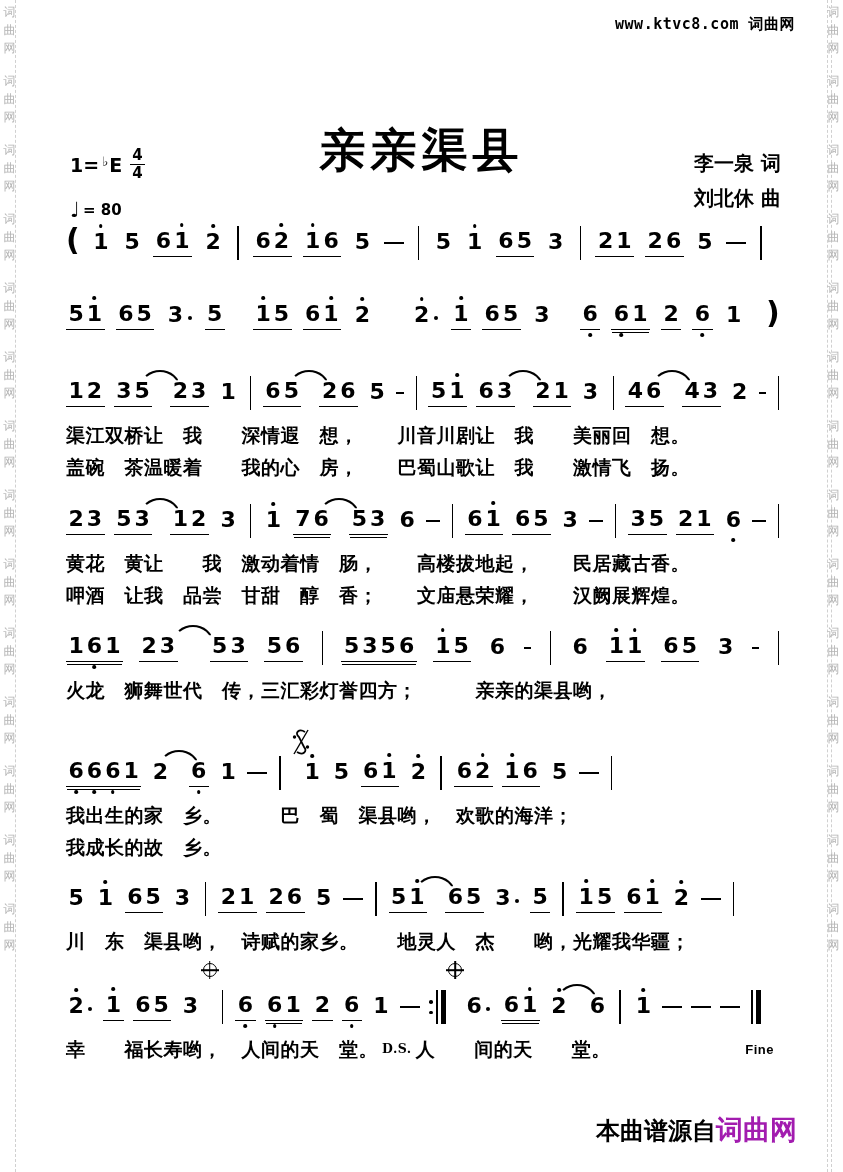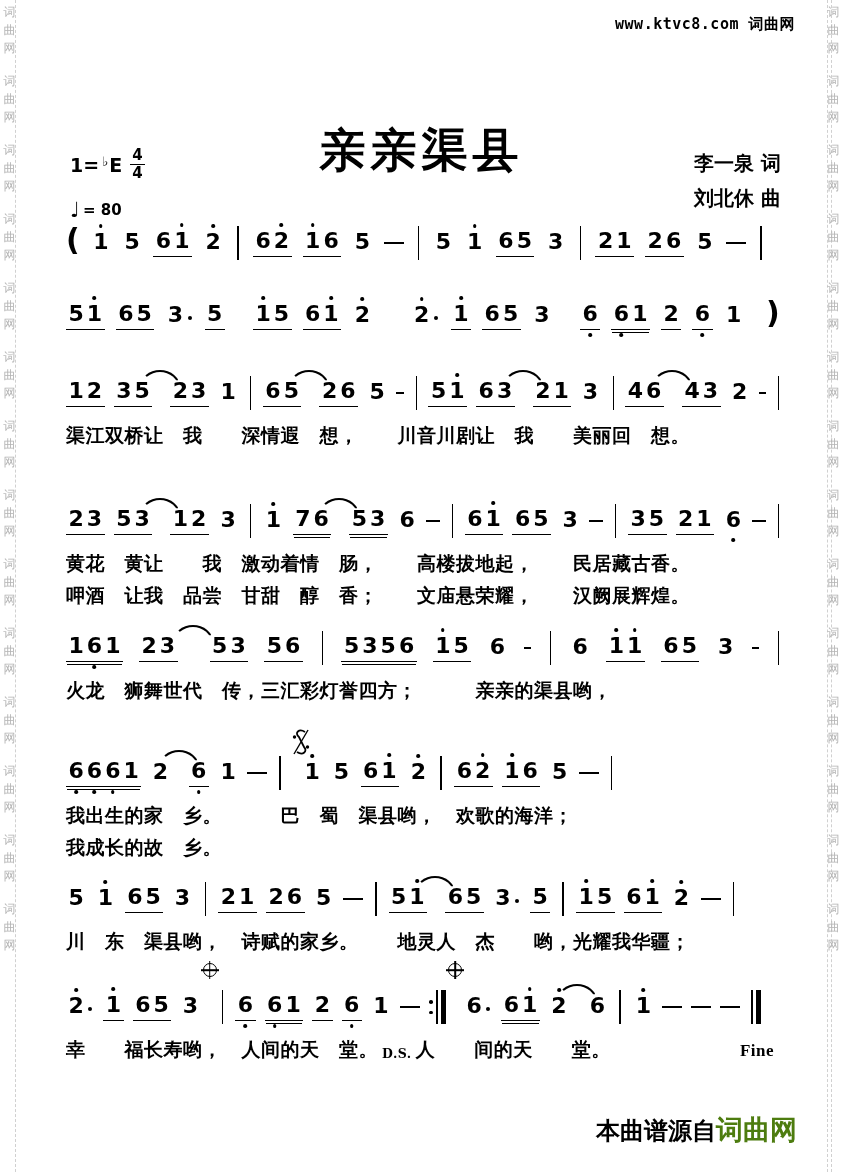--- a/index.html
+++ b/index.html
@@ -58,22 +58,22 @@
   .coda b::after{content:"";position:absolute;top:50%;left:-3px;right:-3px;height:1.6px;background:#000;transform:translateY(-50%);}
   .endbar{display:flex;gap:3px;margin-left:2px;}
   .endbar .t1{width:1.7px;height:34px;background:#000;}
   .endbar .t2{width:4.5px;height:34px;background:#000;}
   .rep{display:flex;align-items:center;gap:3.5px;}
   .rep .dots{display:flex;flex-direction:column;gap:7px;}
   .rep .dots b{width:3.6px;height:3.6px;border-radius:50%;background:#000;display:block;}
   .lyr{font-family:"DejaVu Serif",serif;font-weight:bold;font-size:19px;white-space:pre;
        margin-top:7px;letter-spacing:.5px;line-height:1.32;}
   .lyr .ds{font-size:12.5px;font-weight:bold;margin:0 4px;}
-  .lyr.rich{display:flex;align-items:flex-end;}
-  .fine{margin-left:auto;margin-right:8px;font-size:17px;font-weight:bold;font-family:Liberation Serif, serif;}
+  .lyr.rich{display:flex;align-items:center;}
+  .fine{margin-left:auto;margin-right:8px;font-size:13px;font-weight:bold;font-family:Liberation Sans, sans-serif;}
 </style>
 </head>
 <body>
 
 <div id="page">
   <div class="wm wm-left" id="wm-left">
       <div class="grp-wm">
         <span>词</span>
         <span>曲</span>
         <span>网</span>
@@ -439,20 +439,21 @@
             <span class="note">4</span>
             <span class="note">3</span>
           </span>
           <span class="grp">
             <span class="note">2</span>
           </span>
           <span class="dash"></span>
           <span class="bar"></span>
         </div>
         <div class="lyr">渠江双桥让　我　　深情遐　想，　　川音川剧让　我　　美丽回　想。</div>
+        <div class="lyr">盖碗　茶温暖着　　我的心　房，　　巴蜀山歌让　我　　激情飞　扬。</div>
       </div>
       <div class="system s4" style="top: 498px;">
         <div class="notes">
           <span class="grp u1">
             <span class="note">2</span>
             <span class="note">3</span>
           </span>
           <span class="grp u1">
             <span class="note">5</span>
             <span class="note">3</span>
@@ -775,15 +776,15 @@
             <i class="t1"></i>
             <i class="t2"></i>
           </span>
         </div>
         <div class="lyr rich"><span>幸　　福长寿哟，　人间的天　堂。</span><span class="ds">D.S.</span><span>人　　间的天　　堂。</span><span class="fine">Fine</span></div>
       </div>
     </div>
 
   <div id="footer">
     <span class="pre">本曲谱源自</span>
-    <span class="brand" id="footer-brand" style="color: #4d7c0f;">词曲网</span>
+    <span class="brand" id="footer-brand" style="color: #a21caf;">词曲网</span>
   </div>
 </div>
 
 </body></html>

